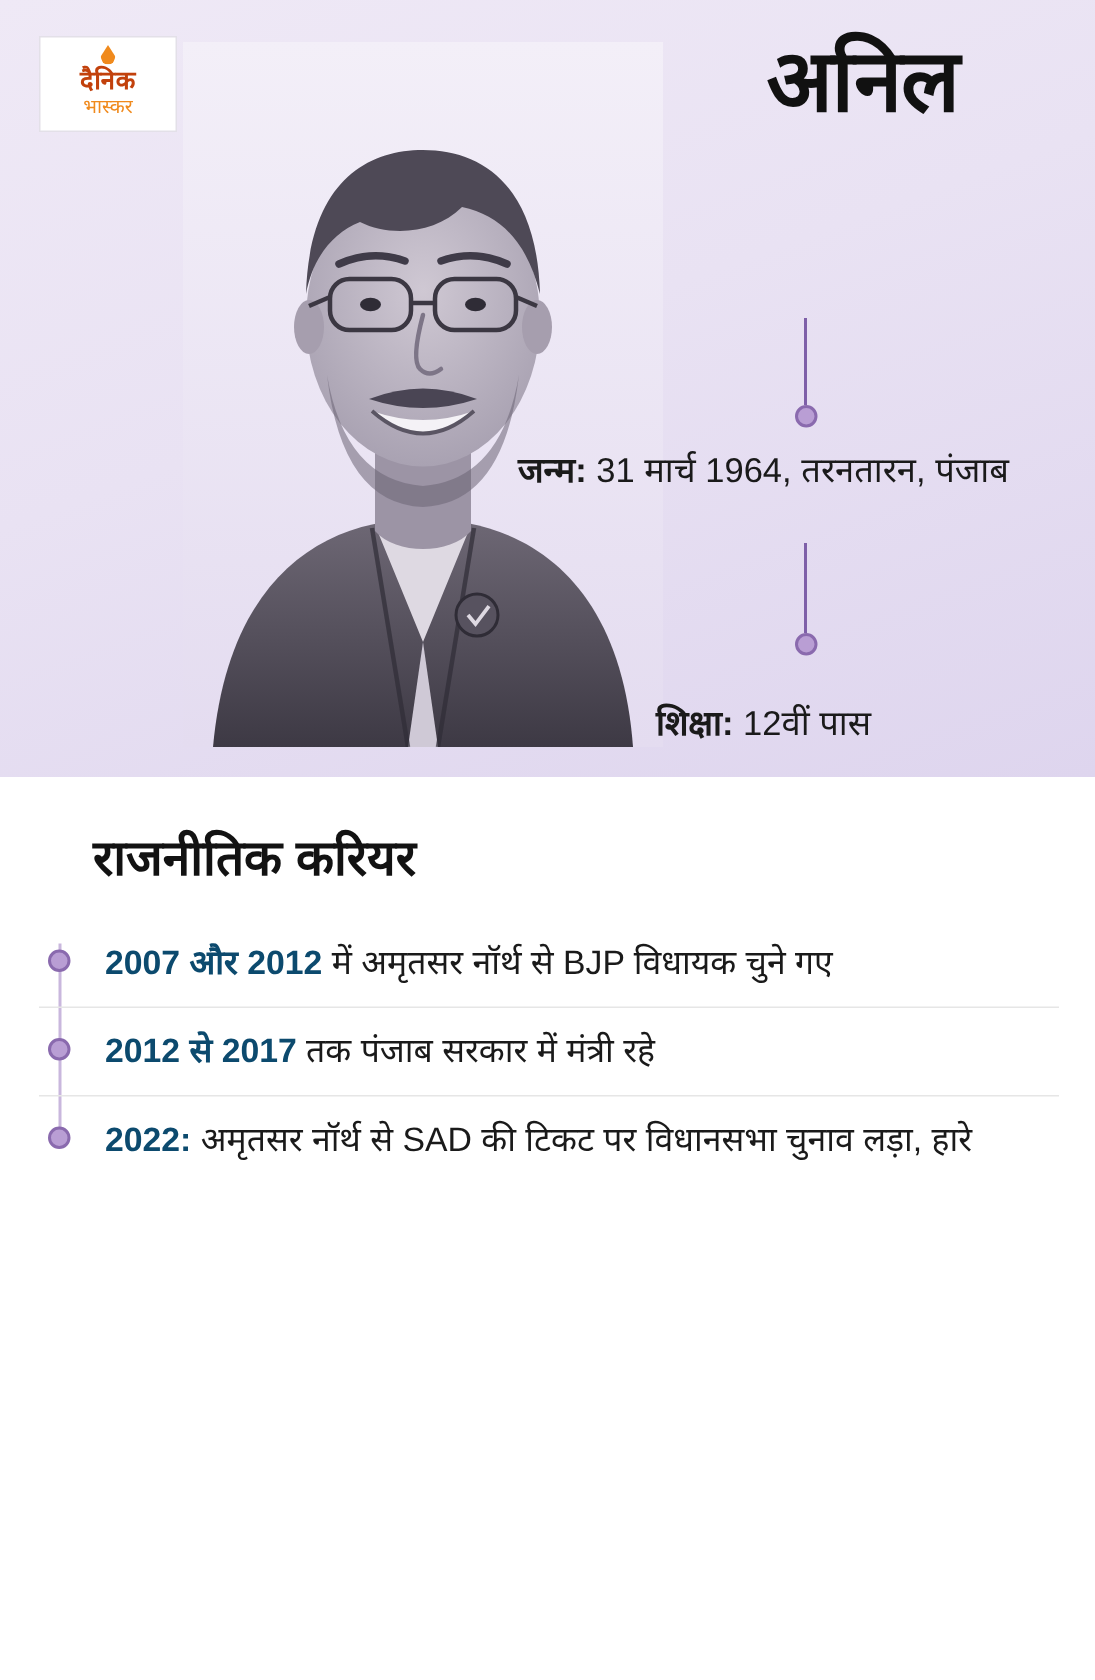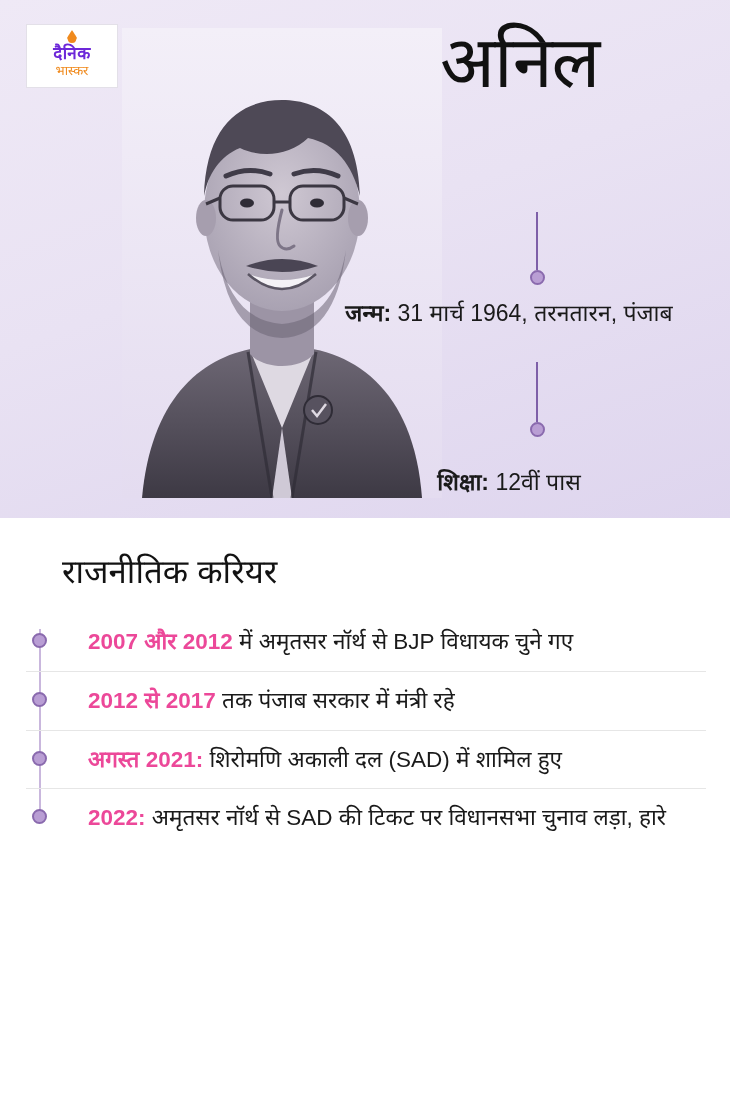--- a/index.html
+++ b/index.html
@@ -48,21 +48,21 @@
     width: 10px;
     height: 13px;
     background: #f08a1d;
     border-radius: 50% 50% 50% 50% / 65% 65% 35% 35%;
     clip-path: polygon(50% 0%, 100% 60%, 80% 100%, 20% 100%, 0% 60%);
   }
   .logo .l1 {
     margin-top: 12px;
     font-size: 17px;
     font-weight: bold;
-    color: #6d28d9;
+    color: #c2410c;
     letter-spacing: .5px;
     line-height: 1.05;
   }
   .logo .l2 {
     font-size: 13px;
     font-weight: normal;
     color: #f08a1d;
     line-height: 1.1;
   }
 
@@ -76,23 +76,24 @@
     overflow: hidden;
   }
   .portrait svg { display: block; }
 
   
   .title {
     position: absolute;
     left: 440px;
     top: 22px;
     width: 270px;
-    font-size: 72px;
+    text-align: center;
+    font-size: 58px;
     line-height: 1.13;
-    font-weight: normal;
+    font-weight: bold;
     color: #111111;
     letter-spacing: -1px;
   }
 
   
   .connector {
     position: absolute;
     left: 530px;
     top: 212px;
     width: 14px;
@@ -134,21 +135,21 @@
     left: 0;
     width: 730px;
     height: 602px;
     background: #ffffff;
   }
   .career-head {
     position: absolute;
     left: 62px;
     top: 30px;
     font-size: 33px;
-    font-weight: normal;
+    font-weight: bold;
     color: #121212;
   }
 
   .timeline {
     position: absolute;
     left: 26px;
     top: 95px;
     width: 680px;
   }
   .tl-line {
@@ -178,23 +179,22 @@
     background: #b99ed4;
     border: 2px solid #8a6aae;
   }
   .item .txt {
     font-size: 22.5px;
     line-height: 1.5;
     color: #1a1a1a;
     padding: 12px 0 12px 0;
   }
   .item .txt .hl {
-    color: #ec4899;
+    color: #0c4a6e;
     font-weight: bold;
-    margin-left: 18px;
   }
 </style>
 </head>
 <body>
 
 <div class="page">
 
   <div class="hero">
 
     <div class="logo">
@@ -300,26 +300,20 @@
       </div>
 
       <div class="item">
         <span class="bullet"></span>
         <div class="txt">
           <span class="hl">2012 से 2017</span><span> तक पंजाब सरकार में मंत्री रहे</span>
         </div>
       </div>
 
 
-      <div class="item">
-        <span class="bullet"></span>
-        <div class="txt">
-          <span class="hl">अगस्त 2021:</span><span> शिरोमणि अकाली दल (SAD) में शामिल हुए</span>
-        </div>
-      </div>
 
       <div class="item">
         <span class="bullet"></span>
         <div class="txt">
           <span class="hl">2022:</span><span> अमृतसर नॉर्थ से SAD की टिकट पर विधानसभा चुनाव लड़ा, हारे</span>
         </div>
       </div>
 
 
     </div>

